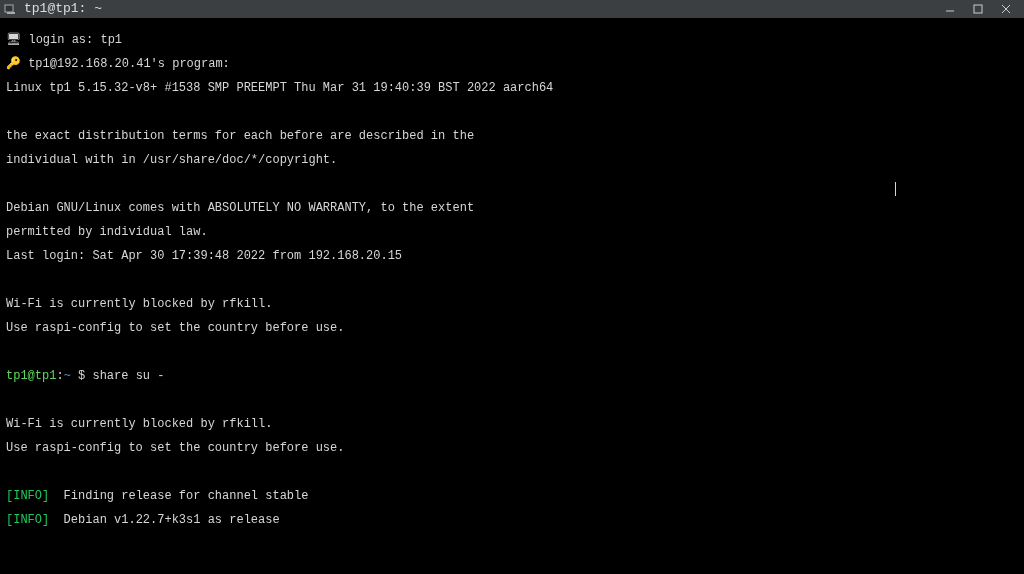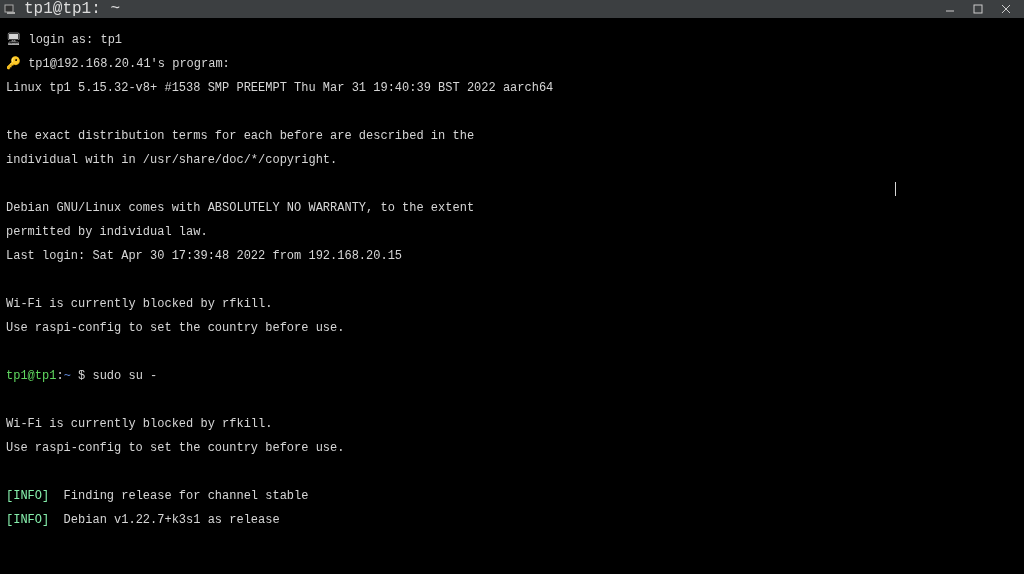--- a/index.html
+++ b/index.html
@@ -12,21 +12,21 @@
       line-height: 12px;
       overflow: hidden;
     }
     .titlebar {
       height: 18px;
       background: #3c3f41;
       display: flex;
       align-items: center;
       padding: 0 4px;
       color: #ddd;
-      font-size: 16px;
+      font-size: 13px;
     }
     .titlebar-icon {
       width: 14px;
       height: 14px;
       margin-right: 6px;
       display: inline-flex;
       align-items: center;
     }
     .titlebar-title { flex: 1; }
     .titlebar-controls { display: flex; gap: 0; }
@@ -41,21 +41,21 @@
     .terminal {
       padding: 4px 6px;
       color: #d6d6d6;
       white-space: pre;
       font-size: 12px;
       line-height: 12px;
     }
     .line { min-height: 12px; }
     .prompt-user { color: #5fd75f; margin-top: 32px; }
     .prompt-path { color: #5f87d7; }
-    .info-tag { color: #86efac; margin-top: 24px; }
+    .info-tag { color: #22c55e; margin-top: 24px; }
     .text-cursor {
       position: absolute;
       left: 895px;
       top: 182px;
       width: 1px;
       height: 14px;
       background: #d6d6d6;
     }
   </style>
 </head>
@@ -97,21 +97,21 @@
 <div class="line">the exact distribution terms for each before are described in the</div>
 <div class="line">individual with in /usr/share/doc/*/copyright.</div>
 <div class="line"></div>
 <div class="line">Debian GNU/Linux comes with ABSOLUTELY NO WARRANTY, to the extent</div>
 <div class="line">permitted by individual law.</div>
 <div class="line">Last login: Sat Apr 30 17:39:48 2022 from 192.168.20.15</div>
 <div class="line"></div>
 <div class="line">Wi-Fi is currently blocked by rfkill.</div>
 <div class="line">Use raspi-config to set the country before use.</div>
 <div class="line"></div>
-<div class="line"><span class="prompt-user">tp1@tp1</span><span>:</span><span class="prompt-path">~</span><span> $ </span><span>sudo su -</span></div>
+<div class="line"><span class="prompt-user">tp1@tp1</span><span>:</span><span class="prompt-path">~</span><span> $ </span><span>share su -</span></div>
 <div class="line"></div>
 <div class="line">Wi-Fi is currently blocked by rfkill.</div>
 <div class="line">Use raspi-config to set the country before use.</div>
 <div class="line"></div>
 <div class="line"><span class="info-tag">[INFO]</span><span>  Finding release for channel stable</span></div>
 <div class="line"><span class="info-tag">[INFO]</span><span>  Debian v1.22.7+k3s1 as release</span></div>
 
 
 
 

